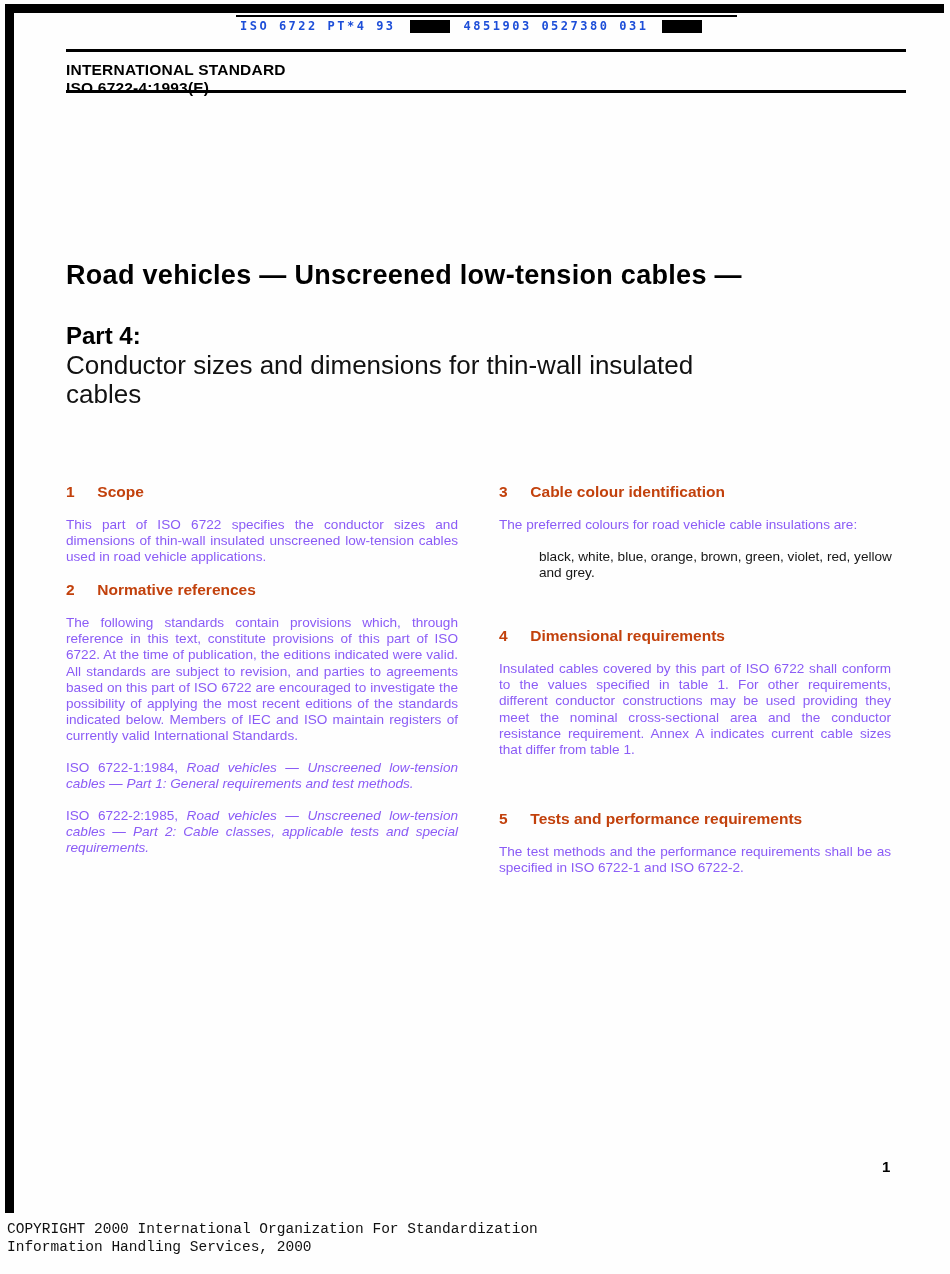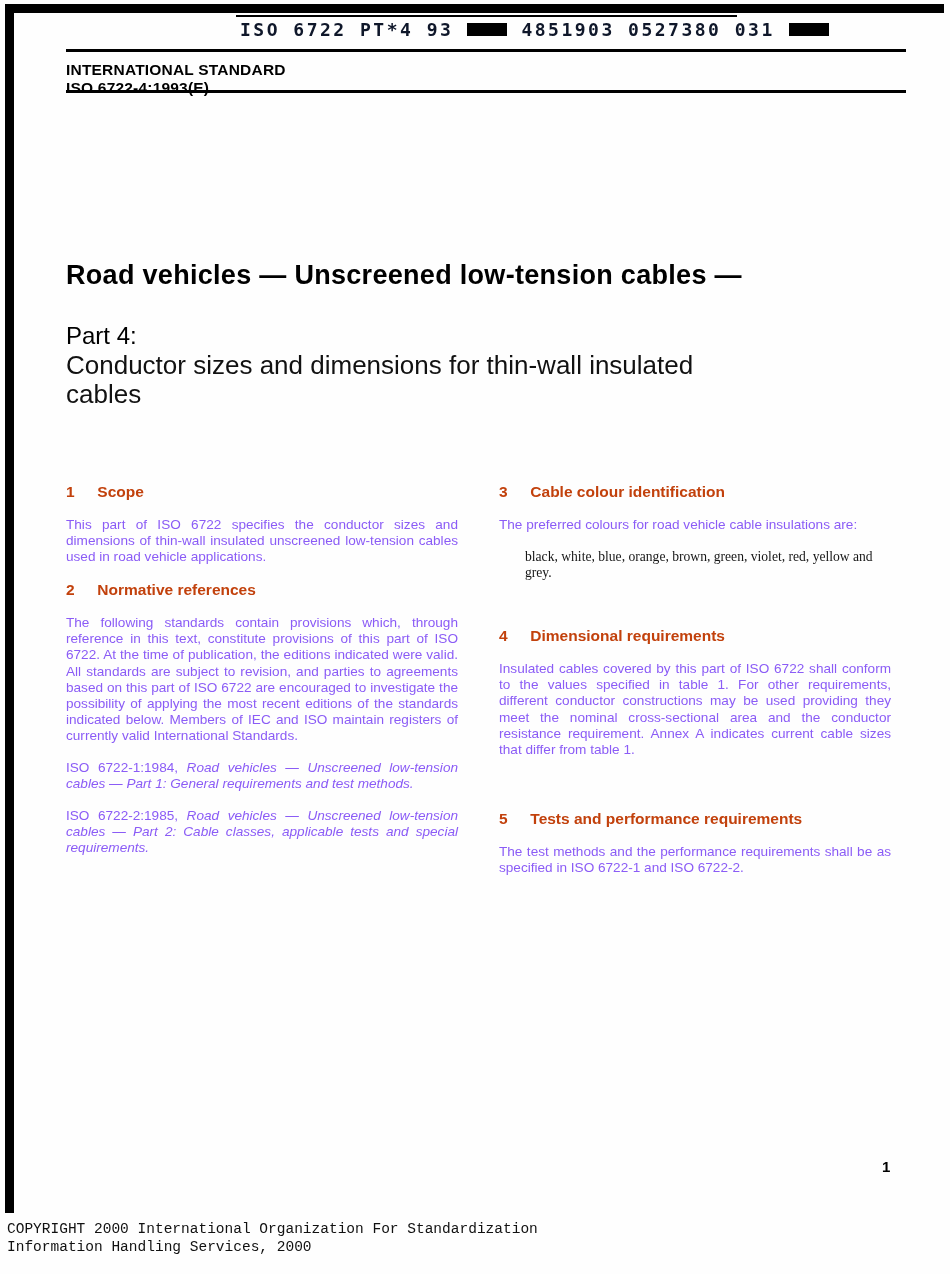--- a/index.html
+++ b/index.html
@@ -16,21 +16,21 @@
   
   .scan-bar-top  { position:absolute; left:7px;  top:4px;  width:937px; height:9px;  background:#000; }
   .scan-bar-left { position:absolute; left:5px;  top:4px;  width:9px;   height:1209px; background:#000; }
 
   
   .ocr-rule { position:absolute; left:236px; top:15px; width:501px; height:2px; background:#000; }
   .ocr-line {
     position:absolute; left:240px; top:19px;
     display:flex; align-items:center; gap:14px;
     font-family:"DejaVu Sans Mono", monospace;
-    font-weight:700; font-size:18px; letter-spacing:2.5px; color:#0f172a;
+    font-weight:700; font-size:12px; letter-spacing:2.5px; color:#1d4ed8;
     white-space:nowrap;
   }
   .ocr-block { display:inline-block; width:40px; height:13px; background:#000; }
 
   
   .rule { position:absolute; left:66px; width:840px; height:3px; background:#000; }
   .rule-1 { top:49px; }
   .rule-2 { top:90px; }
   .page-header {
     position:absolute; left:66px; top:61px; width:840px;
@@ -39,42 +39,42 @@
   }
 
   
   .doc-title {
     position:absolute; left:66px; top:260px;
     font-size:27px; font-weight:700; letter-spacing:0.3px; color:#000;
     white-space:nowrap;
   }
   .doc-part {
     position:absolute; left:66px; top:322px;
-    font-size:24px; font-weight:400; color:#000;
+    font-size:24px; font-weight:700; color:#000;
   }
   .doc-subtitle {
     position:absolute; left:66px; top:351px; width:640px;
     font-size:26px; line-height:29px; font-weight:400; color:#111;
   }
 
   
   .col { position:absolute; top:483px; width:392px; }
   .col-left  { left:66px; }
   .col-right { left:499px; }
 
   .sec-h { font-size:15.5px; font-weight:700; color:#c2410c; margin-bottom:16px; }
   .h-num { display:inline-block; width:27px; }
   .body-p {
     font-size:13.6px; line-height:16.1px; text-align:justify;
     margin-bottom:16px; color:#8b5cf6;
   }
   .body-p em { font-style:italic; }
   .list-p {
     font-size:13.6px; line-height:16.1px; text-align:left;
-    margin-left:26px; width:366px; margin-bottom:16px; color:#161616;font-family:Liberation Serif, serif;
+    margin-left:40px; width:366px; margin-bottom:16px; color:#161616;
   }
   .mt-md { margin-top:16px; }
   .mt-lg { margin-top:46px; }
   .mt-xl { margin-top:52px; }
 
   
   .page-num {
     position:absolute; left:882px; top:1158px;
     font-size:15px; font-weight:700; color:#000;
   }

